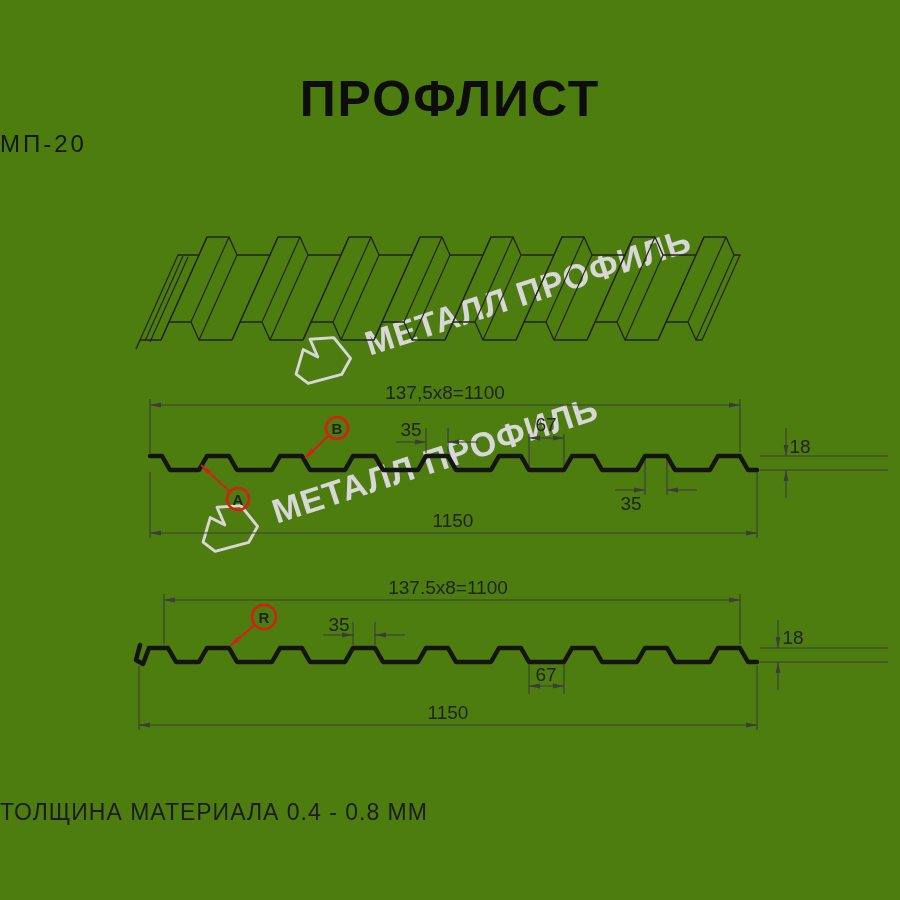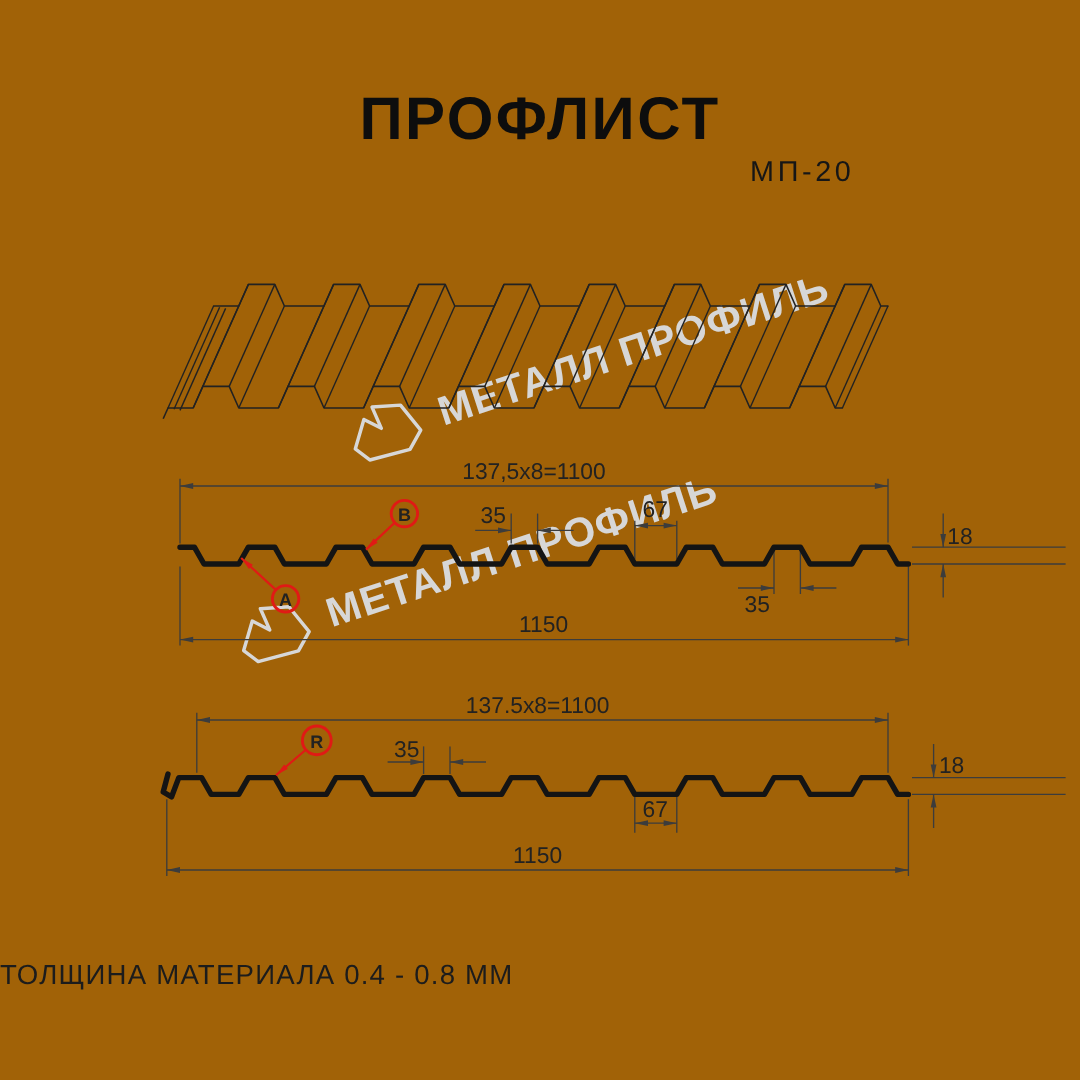--- a/index.html
+++ b/index.html
@@ -1,20 +1,20 @@
 <!DOCTYPE html>
 <html><head>
 <meta charset="utf-8">
 <style>
   html,body{margin:0;padding:0;background:#fff;}
-  #stage{position:relative;width:900px;height:900px;background:#a16207;overflow:hidden;
+  #stage{position:relative;width:900px;height:900px;background:#4d7c0f;overflow:hidden;
          font-family:"Liberation Sans",sans-serif;}
   .title{position:absolute;left:0;top:70px;width:900px;text-align:center;
          font-size:50px;font-weight:800;letter-spacing:2px;color:#0d0d0d;}
-  .subtitle{position:absolute;left:0;top:130px;width:712px;text-align:right;
+  .subtitle{position:absolute;left:0;top:130px;width:712px;text-align:left;
          font-size:24px;font-weight:500;letter-spacing:3px;color:#161616;}
   .footer{position:absolute;left:0;top:799px;width:900px;text-align:left;
          font-size:23px;font-weight:500;letter-spacing:1px;color:#1c1c1c;}
   .wm{position:absolute;display:flex;align-items:center;gap:12px;pointer-events:none;
       color:#d7d7d7;font-size:34px;font-weight:bold;letter-spacing:1px;white-space:nowrap;}
   .wm1{left:290px;top:344px;transform:rotate(-18deg);transform-origin:0 50%;}
   .wm2{left:197px;top:512px;transform:rotate(-18deg);transform-origin:0 50%;}
   .wm svg{flex:0 0 auto;}
   #dwg{position:absolute;left:0;top:0;z-index:2;}
   .wm{z-index:1;}

